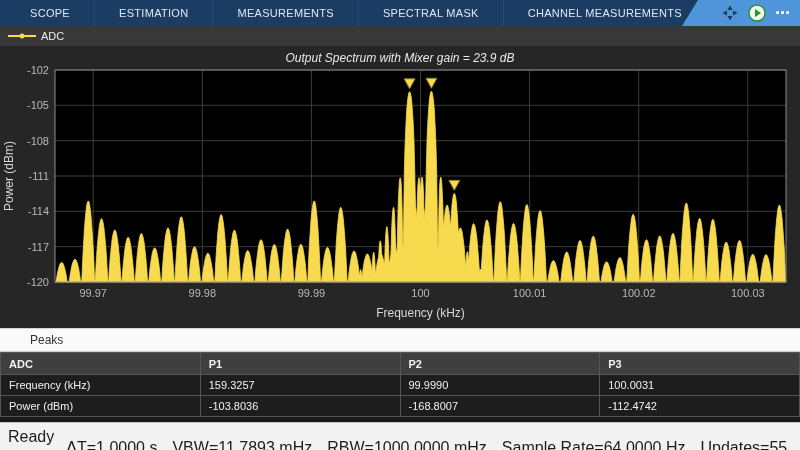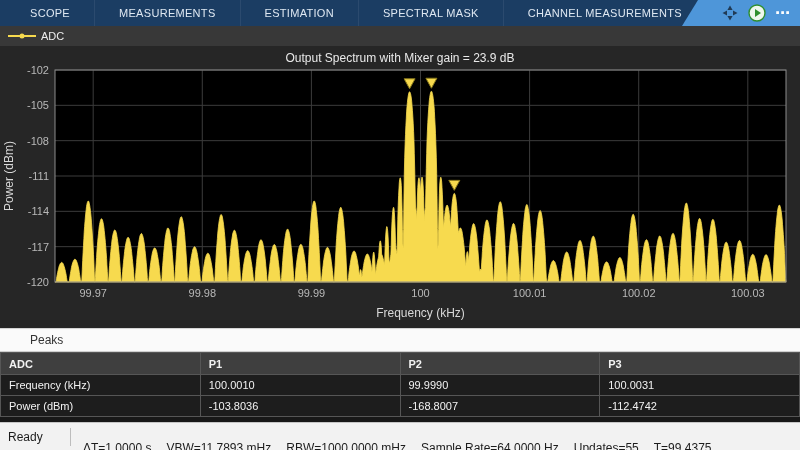--- a/index.html
+++ b/index.html
@@ -20,48 +20,48 @@
 
   
   .legend-bar { height:20px; background:#383838; display:flex; align-items:center; padding-left:8px; }
   .legend-item { display:flex; align-items:center; gap:5px; }
   .legend-line { position:relative; width:28px; height:2px; background:#f7da4e; display:inline-block; }
   .legend-dot { position:absolute; left:50%; top:50%; transform:translate(-50%,-50%); width:5px; height:5px; border-radius:50%; background:#f7da4e; }
   .legend-label { color:#eeeeee; font-size:11px; }
 
   
   .chart-area { position:relative; height:282px; background:#262626; }
-  .chart-title { position:absolute; top:5px; left:0; width:100%; text-align:center; color:#e9e9e9; font-size:12px; }
+  .chart-title { position:absolute; top:5px; left:0; width:100%; text-align:center; color:#e9e9e9; font-size:12px;font-style:italic; }
   #spectrum-svg { position:absolute; left:0; top:0; }
 
   
   .peaks-header { height:24px; background:#fafafa; border-top:1px solid #d4d4d4; border-bottom:1px solid #cfcfcf;
                   display:flex; align-items:center; padding-left:30px; color:#333; font-size:12px; }
   .peaks-wrap { height:70px; background:#181818; }
   table.peaks-table { width:100%; border-collapse:collapse; table-layout:fixed; }
   .peaks-table th, .peaks-table td { border:1px solid #565656; font-size:11px; text-align:left; padding:0 0 0 8px; height:22px; color:#f2f2f2; }
   .peaks-table th { background:#3f3f3f; font-weight:bold; }
   .peaks-table td { background:#1d1d1d; height:21px; }
 
   
   .status-bar { height:28px; background:#f2f2f2; border-top:1px solid #c6c6c6; display:flex; align-items:center;
-                font-size:12px; color:#1c1c1c; padding:0 6px 0 8px; }
+                font-size:16px; color:#1c1c1c; padding:0 6px 0 8px; }
   .status-ready { width:62px; }
   .status-sep { width:1px; height:18px; background:#bdbdbd; margin-right:12px; }
   .status-item { margin-right:15px; white-space:nowrap;margin-top:23px; }
 </style>
 </head>
 <body>
 
 <div class="app">
 
   <div class="tab-bar">
     <div class="tab">SCOPE</div>
+    <div class="tab">ESTIMATION</div>
     <div class="tab">MEASUREMENTS</div>
-    <div class="tab">ESTIMATION</div>
     <div class="tab">SPECTRAL MASK</div>
     <div class="tab">CHANNEL MEASUREMENTS</div>
 
     <div class="toolbar-right">
       <span class="ctl-icon">
         <svg width="16" height="16" viewBox="0 0 16 16">
           <polygon points="8,0.5 10.6,5 5.4,5" fill="#203a55"></polygon>
           <polygon points="8,15.5 5.4,11 10.6,11" fill="#203a55"></polygon>
           <polygon points="0.5,8 5,5.4 5,10.6" fill="#203a55"></polygon>
           <polygon points="15.5,8 11,10.6 11,5.4" fill="#203a55"></polygon>
@@ -137,21 +137,21 @@
         <tr>
           <th>ADC</th>
           <th>P1</th>
           <th>P2</th>
           <th>P3</th>
         </tr>
       </thead>
       <tbody>
         <tr>
           <td>Frequency (kHz)</td>
-          <td>100.0010</td>
+          <td>159.3257</td>
           <td>99.9990</td>
           <td>100.0031</td>
         </tr>
         <tr>
           <td>Power (dBm)</td>
           <td>-103.8036</td>
           <td>-168.8007</td>
           <td>-112.4742</td>
         </tr>
       </tbody>

